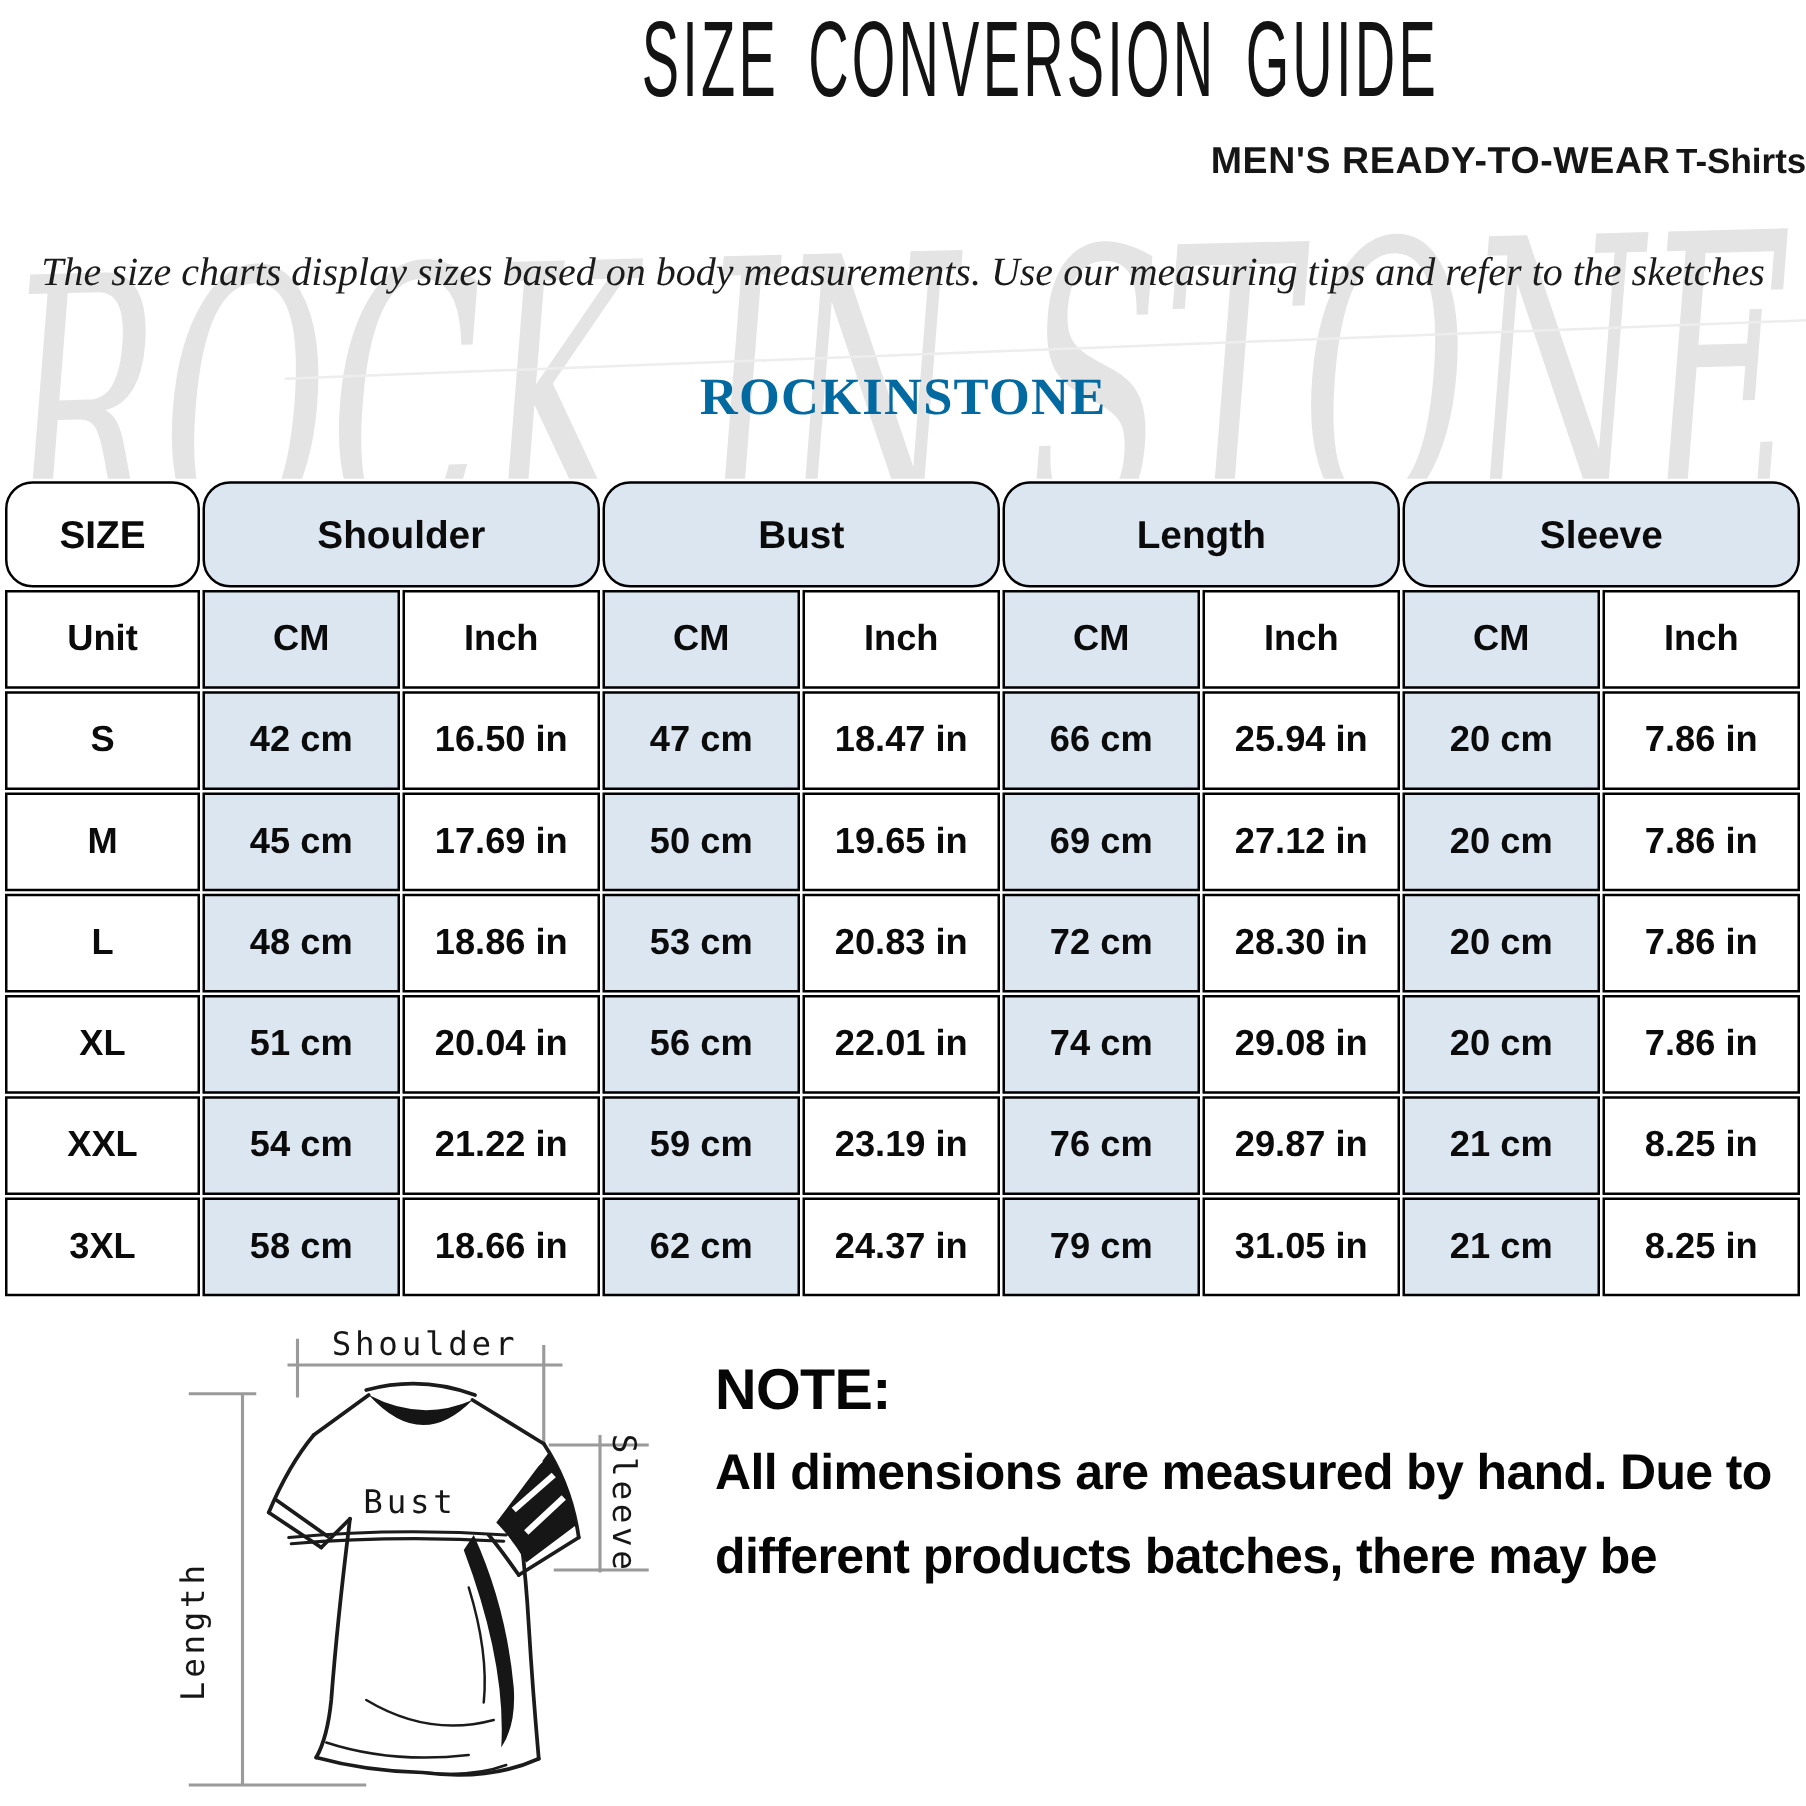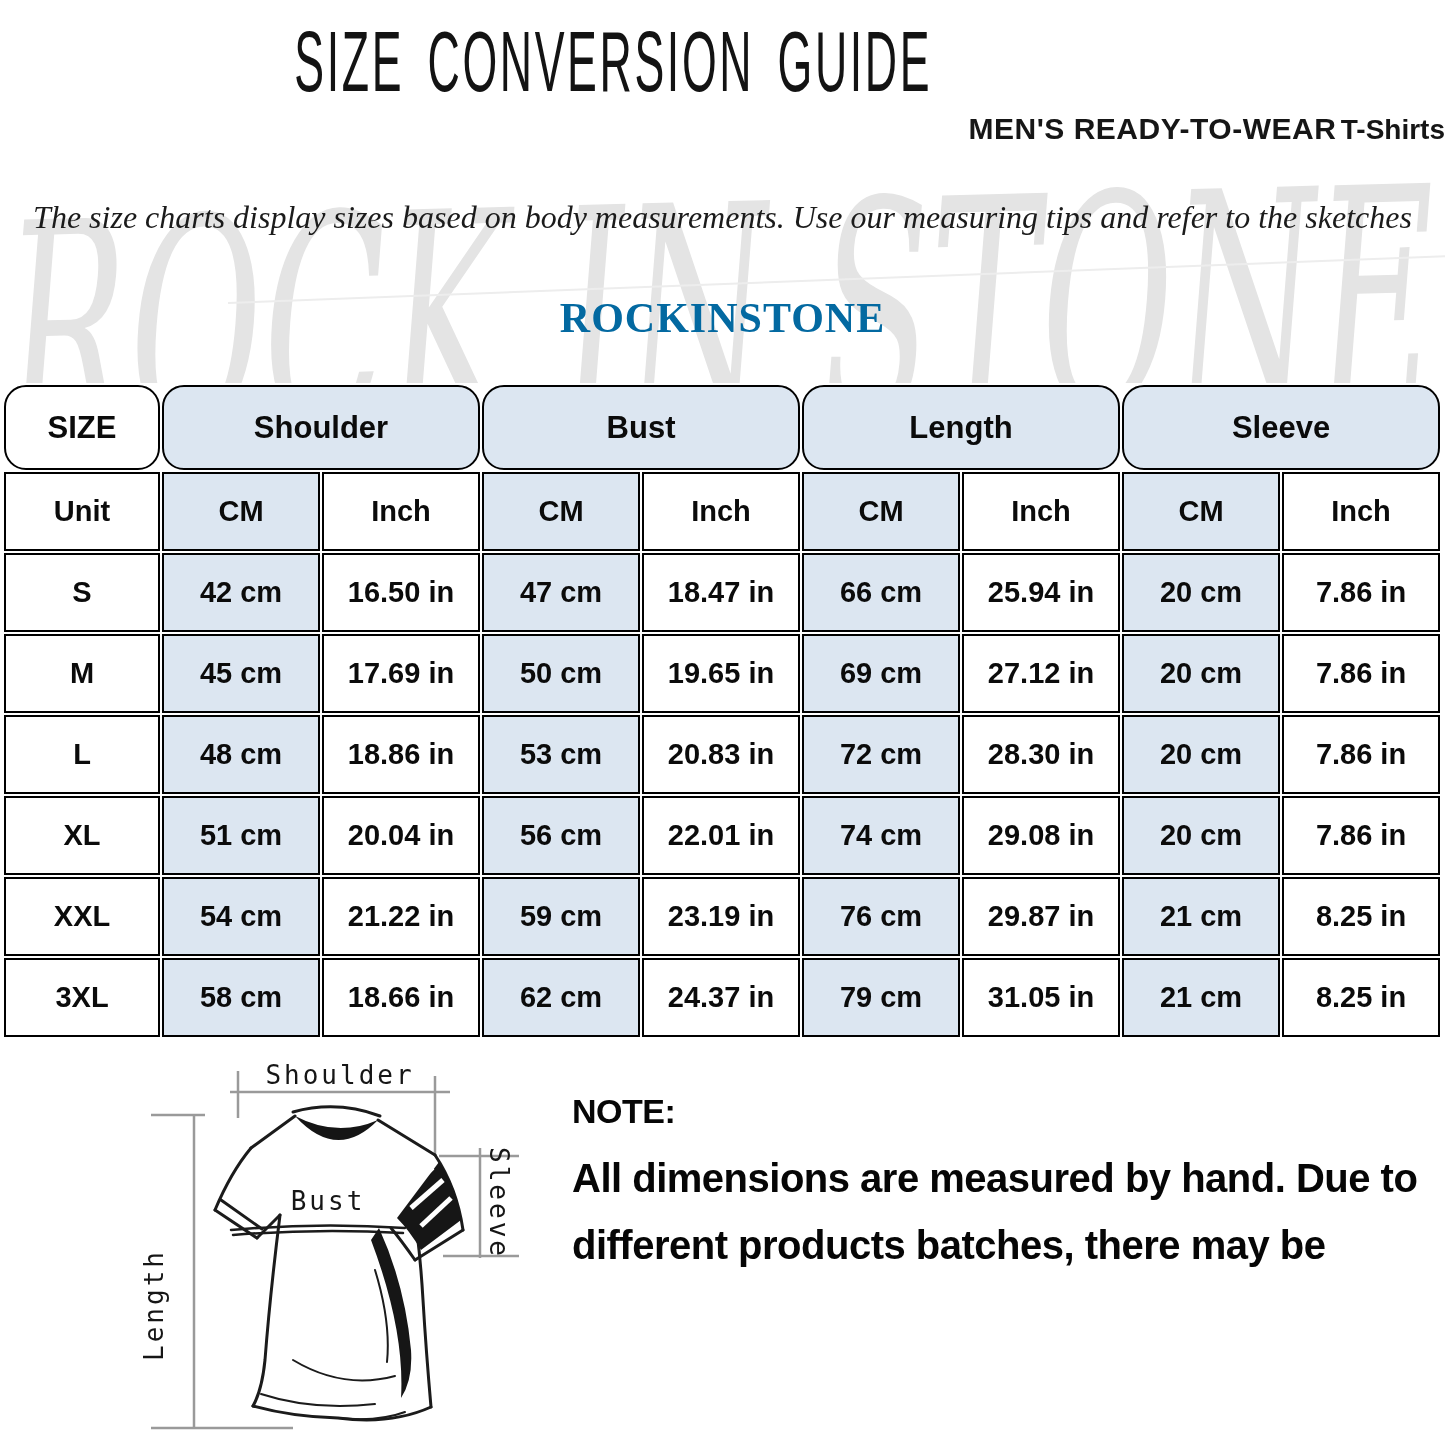--- a/index.html
+++ b/index.html
@@ -5,21 +5,21 @@
   html,body{margin:0;padding:0;background:#fff;}
   .page{
     position:relative;width:1445px;height:1445px;background:#ffffff;overflow:hidden;
     font-family:"Liberation Sans",sans-serif;color:#161616;
   }
   
   .watermark-svg{position:absolute;top:120px;left:0;z-index:0;}
   .wm-underline{position:absolute;top:302px;left:228px;width:1220px;height:2px;
     background:#ededed;transform:rotate(-2.2deg);transform-origin:left center;z-index:0;}
   
-  .title-wrap{position:absolute;top:16px;left:0;width:100%;text-align:left;z-index:2;}
+  .title-wrap{position:absolute;top:3px;left:0;width:100%;text-align:right;z-index:2;}
   .title-wrap span{display:inline-block;white-space:nowrap;font-size:86px;line-height:1.05;
     font-weight:400;letter-spacing:5px;word-spacing:16px;transform:scale(0.52,1);color:#131313;}
   .subtitle{position:absolute;top:112px;left:0;width:100%;text-align:right;z-index:2;font-weight:700;}
   .subtitle .main{font-size:30px;letter-spacing:0.5px;}
   .subtitle .sub{font-size:28px;}
   .desc{position:absolute;top:193px;left:0;width:100%;text-align:center;z-index:2;
     font-family:"Liberation Serif",serif;font-style:italic;font-size:32px;line-height:49px;color:#1b1b1b;}
   .brand{position:absolute;top:294px;left:0;width:100%;text-align:center;z-index:2;
     font-family:"Liberation Serif",serif;font-weight:700;font-size:42px;letter-spacing:1px;color:#0369a1;}
   
@@ -33,21 +33,21 @@
   }
   table.size-chart th{font-size:31px;border-radius:22px;}
   table.size-chart .hl{background:#dce6f1;}
   
   .diagram{position:absolute;left:143px;top:1060px;z-index:2;}
   .dim-label{font-family:"DejaVu Sans Mono",monospace;font-size:26px;letter-spacing:3px;fill:#161616;}
   
   .note{position:absolute;left:572px;top:1078px;width:830px;z-index:2;
     font-weight:700;color:#060606;letter-spacing:-0.5px;}
   .note .nline{font-size:40px;line-height:67px;height:67px;white-space:nowrap;}
-  .note .nhead{font-size:34px;}
+  .note .nhead{font-size:46px;}
 </style>
 </head>
 <body>
 
 <div class="page">
 
   <svg class="watermark-svg" width="1445" height="430" viewBox="0 0 1445 430" aria-hidden="true">
     <text x="8" y="300" font-family="DejaVu Serif, serif" font-style="italic" font-size="300" fill="#e4e4e4" textLength="1430" lengthAdjust="spacingAndGlyphs" transform="rotate(-1.5 722 260)">ROCK IN STONE</text>
   </svg>
   <div class="wm-underline"></div>

